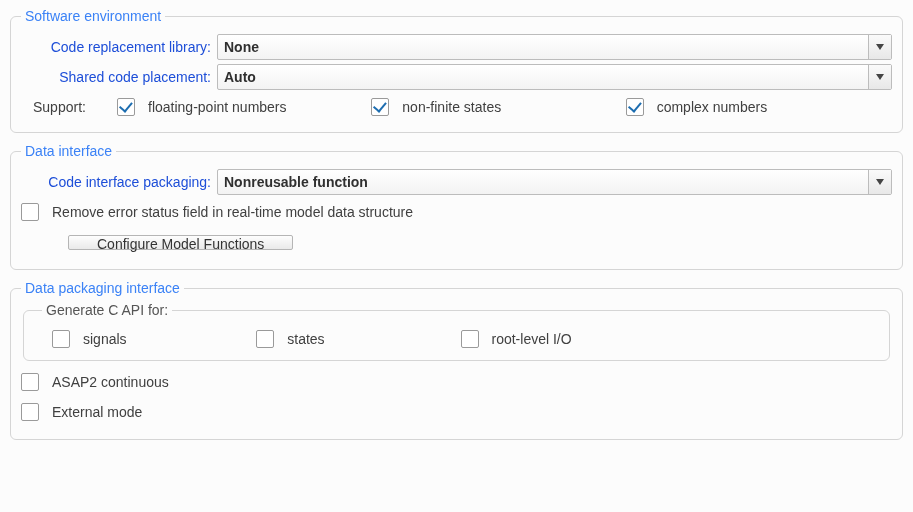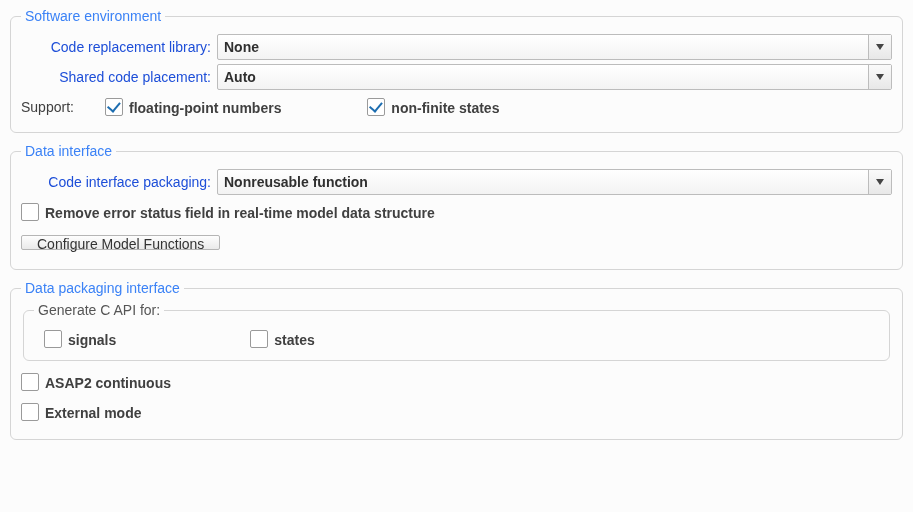--- a/index.html
+++ b/index.html
@@ -59,39 +59,38 @@
     height: 100%;
     border-left: 1px solid #bcbcbc;
     display: flex;
     align-items: center;
     justify-content: center;
     background: linear-gradient(#fafafa, #e8e8e8);
   }
   .support-row {
     display: flex;
     align-items: center;
-    margin: 2px 0;
+    margin: 2px 12px;
     min-height: 26px;
   }
   .support-label {
     width: 80px;
     text-align: left;
     padding-right: 4px;
   }
   .support-cells {
     flex: 1;
     display: grid;
     grid-template-columns: 1fr 1fr 1fr;
   }
   .cb-wrap {
     display: flex;
-    align-items: flex-end;
-    gap: 6px;
+    align-items: center;
+    gap: 13px;
     padding: 2px 0;
-    font-weight: bold;
   }
   .cb {
     width: 16px;
     height: 16px;
     border: 1px solid #9a9a9a;
     background: #ffffff;
     display: inline-flex;
     align-items: center;
     justify-content: center;
     border-radius: 2px;
@@ -100,32 +99,33 @@
   .cb.checked::after {
     content: "";
     width: 10px;
     height: 6px;
     border-left: 2px solid #1d6db0;
     border-bottom: 2px solid #1d6db0;
     transform: rotate(-50deg) translate(1px,-1px);
   }
   button.push {
     height: 15px;
-    padding: 0 15px;
+    padding: 0 28px;
     border: 1px solid #b5b5b5;
     background: linear-gradient(#fdfdfd, #eaeaea);
     color: #333;
     font-size: 14px;
     border-radius: 2px;
     cursor: pointer;
+    margin-left: 47px;
   }
   .inner-group {
     border: 1px solid #d5d5d5;
     border-radius: 6px;
-    padding: 6px 10px 10px 10px;
+    padding: 6px 10px 10px 18px;
     margin-bottom: 8px;
   }
   .inner-group > legend {
     padding: 0 4px;
     color: #555;
   }
   .capi-grid {
     display: grid;
     grid-template-columns: 1fr 1fr 1fr 1fr;
     padding: 4px 10px 0 10px;
@@ -168,20 +168,24 @@
       <div class="support-label">Support:</div>
       <div class="support-cells">
         <div class="cb-wrap">
           <span class="cb checked"></span>
           <span>floating-point numbers</span>
         </div>
         <div class="cb-wrap">
           <span class="cb checked"></span>
           <span>non-finite states</span>
         </div>
+        <div class="cb-wrap">
+          <span class="cb checked"></span>
+          <span>complex numbers</span>
+        </div>
       </div>
     </div>
 
   </fieldset>
 
   <fieldset class="group">
     <legend>Data interface</legend>
 
     <div class="row">
       <div class="row-label">Code interface packaging:</div>
@@ -214,20 +218,24 @@
       <legend>Generate C API for:</legend>
       <div class="capi-grid">
         <div class="cb-wrap">
           <span class="cb"></span>
           <span>signals</span>
         </div>
         <div class="cb-wrap">
           <span class="cb"></span>
           <span>states</span>
         </div>
+        <div class="cb-wrap">
+          <span class="cb"></span>
+          <span>root-level I/O</span>
+        </div>
       </div>
     </fieldset>
 
     <div class="row">
       <div class="cb-wrap">
         <span class="cb"></span>
         <span>ASAP2 continuous</span>
       </div>
     </div>
     <div class="row">

